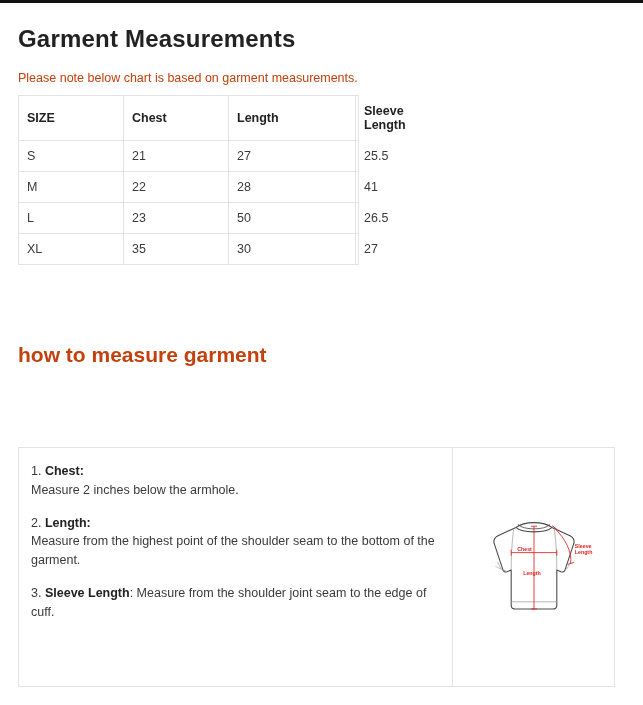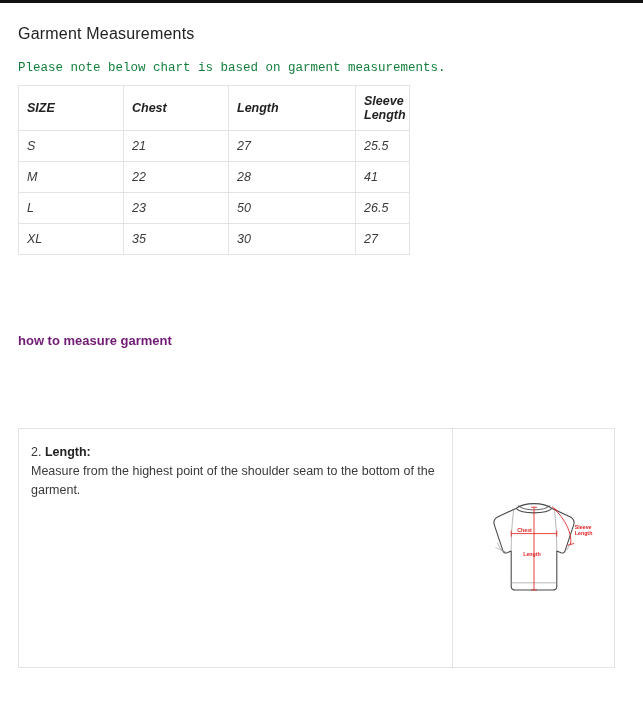--- a/index.html
+++ b/index.html
@@ -26,38 +26,36 @@
   .page {
     position: absolute;
     top: 3px;
     left: 0;
     width: 643px;
   }
   .content {
     padding: 22px 18px 0 18px;
   }
   h1.title {
-    font-size: 16px;
-    font-weight: normal;
+    font-size: 24px;
+    font-weight: bold;
     color: #222222;
     margin: 0 0 18px 0;
     letter-spacing: 0.2px;
   }
   p.note {
     font-size: 12.5px;
-    color: #15803d;
+    color: #c2410c;
     margin: 0 0 10px 0;
-    font-family: Liberation Mono, monospace;
   }
   table.size-table {
     border-collapse: collapse;
-    width: 392px;
+    width: 341px;
     font-size: 12.5px;
     table-layout: fixed;
-    font-style: italic;
   }
   table.size-table td, table.size-table th {
     border: 1px solid #e3e3e3;
     padding: 8px 8px;
     text-align: left;
     font-weight: normal;
     color: #3a3a3a;
     height: 11px;
     vertical-align: middle;
   }
@@ -72,23 +70,23 @@
   table.size-table th.chest-col, table.size-table td.chest-col {
     width: 88px;
   }
   table.size-table th.length-col, table.size-table td.length-col {
     width: 110px;
   }
   table.size-table tr.units-row td {
     color: #3a3a3a;
   }
   h2.subtitle {
-    font-size: 13px;
-    font-weight: bold;
-    color: #701a75;
+    font-size: 21px;
+    font-weight: bold;
+    color: #c2410c;
     margin: 78px 0 0 0;
   }
   .measure-box {
     margin-top: 80px;
     border: 1px solid #e3e3e3;
     display: flex;
     width: 597px;
     box-sizing: border-box;
     height: 240px;
   }
@@ -177,28 +175,38 @@
           <td>27</td>
         </tr>
       </tbody>
     </table>
 
     <h2 class="subtitle">how to measure garment</h2>
 
     <div class="measure-box">
       <div class="measure-text">
 
+        <p>
+          <span>1.</span>
+          <span class="lead">Chest:</span>
+          <br>
+          <span>Measure 2 inches below the armhole.</span>
+        </p>
 
         <p>
           <span>2.</span>
           <span class="lead">Length:</span>
           <br>
           <span>Measure from the highest point of the shoulder seam to the bottom of the garment.</span>
         </p>
 
+        <p>
+          <span>3.</span>
+          <span class="lead">Sleeve Length</span><span>: Measure from the shoulder joint seam to the edge of cuff.</span>
+        </p>
 
       </div>
 
       <div class="measure-img">
         <div class="garment-wrap">
           <svg class="garment" width="120" height="120" viewBox="0 0 100 100">
 
             <path d="M35 17 C39 14, 46 13, 50 13 C54 13, 61 14, 65 17
                      L80 24 C83 25.5, 84 28, 83 31
                      L76 52 C75.5 54, 74 54.5, 72.5 54

